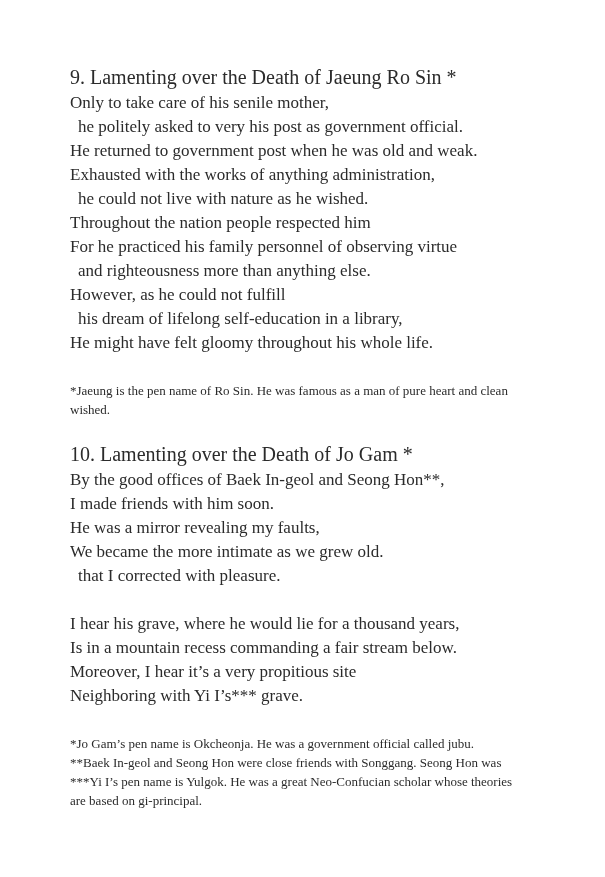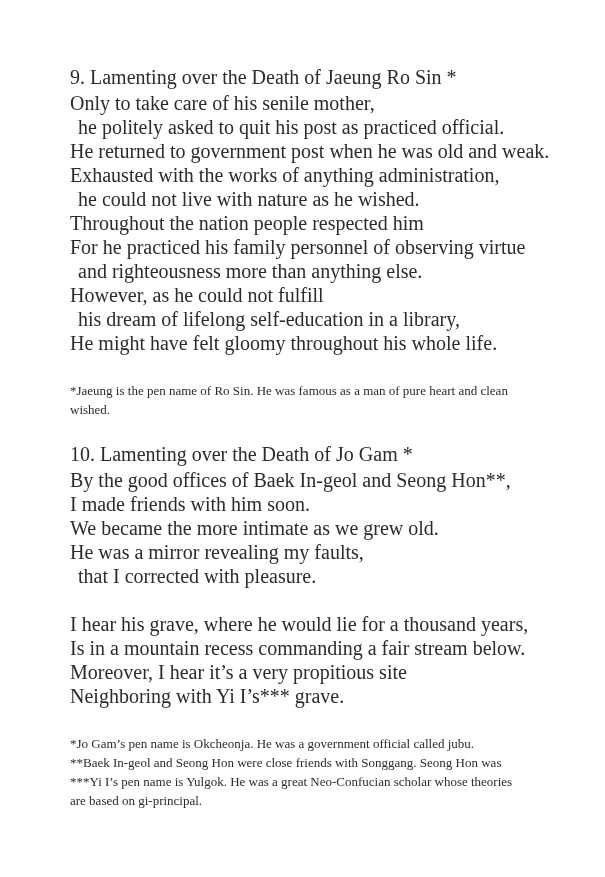--- a/index.html
+++ b/index.html
@@ -23,21 +23,21 @@
     width: 466px;
   }
   .poem-title {
     font-size: 20px;
     line-height: 26px;
     font-weight: normal;
     margin: 0 0 1px 0;
     white-space: nowrap;
   }
   .poem-line {
-    font-size: 20px;
+    font-size: 17px;
     line-height: 24px;
     white-space: nowrap;
   }
   .indented {
     padding-left: 8px;
   }
   .footnote {
     margin-top: 26px;
     font-size: 13px;
     line-height: 19px;
@@ -54,43 +54,43 @@
 </style>
 </head>
 <body>
 
 <div class="page">
   <div class="content">
 
     <section>
       <h2 class="poem-title">9. Lamenting over the Death of Jaeung Ro Sin *</h2>
       <div class="poem-line">Only to take care of his senile mother,</div>
-      <div class="poem-line indented">he politely asked to quit his post as practiced official.</div>
+      <div class="poem-line indented">he politely asked to very his post as government official.</div>
       <div class="poem-line">He returned to government post when he was old and weak.</div>
       <div class="poem-line">Exhausted with the works of anything administration,</div>
       <div class="poem-line indented">he could not live with nature as he wished.</div>
       <div class="poem-line">Throughout the nation people respected him</div>
       <div class="poem-line">For he practiced his family personnel of observing virtue</div>
       <div class="poem-line indented">and righteousness more than anything else.</div>
       <div class="poem-line">However, as he could not fulfill</div>
       <div class="poem-line indented">his dream of lifelong self-education in a library,</div>
       <div class="poem-line">He might have felt gloomy throughout his whole life.</div>
 
       <div class="footnote">
         <div class="footnote-line">*Jaeung is the pen name of Ro Sin. He was famous as a man of pure heart and clean</div>
         <div class="footnote-line">wished.</div>
       </div>
     </section>
 
     <section class="poem-second">
       <h2 class="poem-title">10. Lamenting over the Death of Jo Gam *</h2>
       <div class="poem-line">By the good offices of Baek In-geol and Seong Hon**,</div>
       <div class="poem-line">I made friends with him soon.</div>
+      <div class="poem-line">He was a mirror revealing my faults,</div>
       <div class="poem-line">We became the more intimate as we grew old.</div>
-      <div class="poem-line">He was a mirror revealing my faults,</div>
       <div class="poem-line indented">that I corrected with pleasure.</div>
 
       <div class="stanza-gap"></div>
 
       <div class="poem-line">I hear his grave, where he would lie for a thousand years,</div>
       <div class="poem-line">Is in a mountain recess commanding a fair stream below.</div>
       <div class="poem-line">Moreover, I hear it’s a very propitious site</div>
       <div class="poem-line">Neighboring with Yi I’s*** grave.</div>
 
       <div class="footnote">

